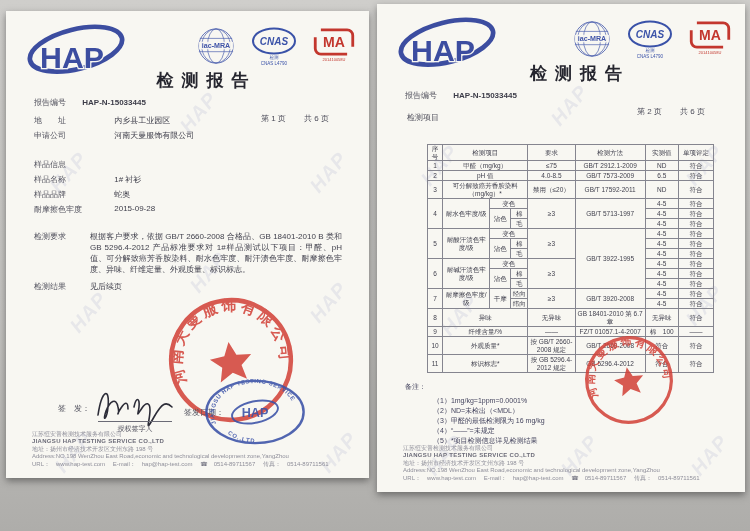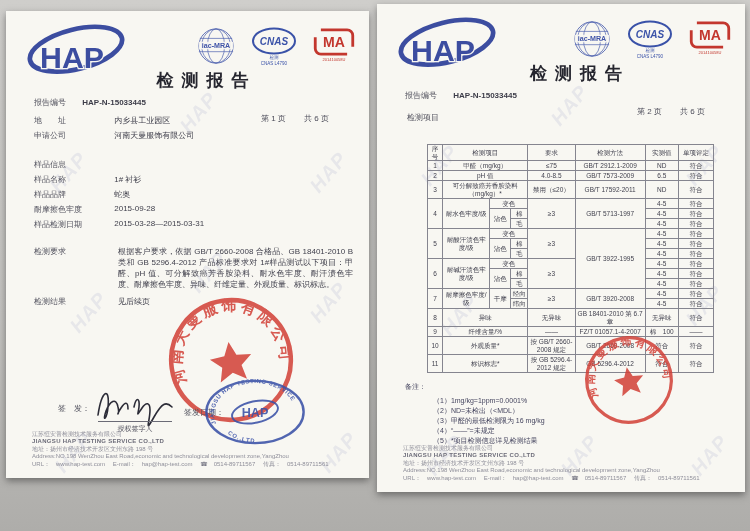--- a/index.html
+++ b/index.html
@@ -24,21 +24,21 @@
   .repline .lab{color:#53535f;}
   .repline .val{font-weight:bold;margin-left:14px;color:#3d3d49;}
   .pageno{position:absolute;right:22px;top:16px;font-size:8px;}
   .pageno span{margin-left:16px;}
   
   .fields{position:absolute;left:28px;top:104px;right:16px;font-size:8px;}
   .frow{height:15px;}
   .flabel{display:inline-block;width:78px;color:#53535f;vertical-align:top;}
   .fval{color:#3f3f4b;}
   .gap14{height:14px;} .gap12{height:12px;}
-  .parrow{display:flex;gap:28px;}
+  .parrow{display:flex;}
   .parrow .flabel{flex:0 0 56px;}
   .ptext{width:252px;font-size:8px;line-height:11px;text-align:justify;color:#3f3f4b;}
   .resrow{margin-top:6px;}
   
   .signlab{position:absolute;left:52px;top:392px;font-size:8px;color:#53535f;text-align:right;}
   .sigimg{position:absolute;left:86px;top:366px;width:86px;height:52px;}
   .signer{position:absolute;left:92px;top:410px;width:74px;font-size:7px;text-align:center;
     border-top:1px solid #6b6b76;padding-top:2px;color:#53535f;}
   .sdate{position:absolute;left:178px;top:396px;font-size:8px;color:#53535f;}
   .bluestamp{position:absolute;left:196px;top:366px;width:106px;height:70px;opacity:.88;}
@@ -143,24 +143,20 @@
         <span class="fval">1# 衬衫</span>
       </div>
       <div class="frow">
         <span class="flabel">样品品牌</span>
         <span class="fval">蛇奥</span>
       </div>
       <div class="frow">
         <span class="flabel">耐摩擦色牢度</span>
         <span class="fval">2015-09-28</span>
       </div>
-      <div class="frow">
-        <span class="flabel">样品检测日期</span>
-        <span class="fval">2015-03-28—2015-03-31</span>
-      </div>
       <div class="gap12"></div>
       <div class="parrow">
         <span class="flabel">检测要求</span>
         <span class="ptext">根据客户要求，依据 GB/T 2660-2008 合格品、GB 18401-2010 B 类和 GB 5296.4-2012 产品标准要求对 1#样品测试以下项目：甲醛、pH 值、可分解致癌芳香胺染料、耐水色牢度、耐汗渍色牢度、耐摩擦色牢度、异味、纤维定量、外观质量、标识标志。</span>
       </div>
       <div class="parrow resrow">
         <span class="flabel">检测结果</span>
         <span class="fval">见后续页</span>
       </div>
     </div>

